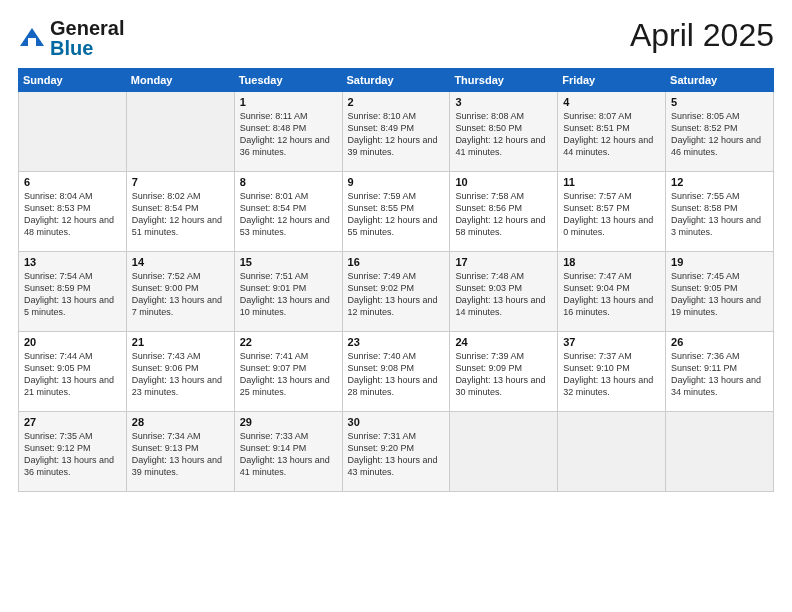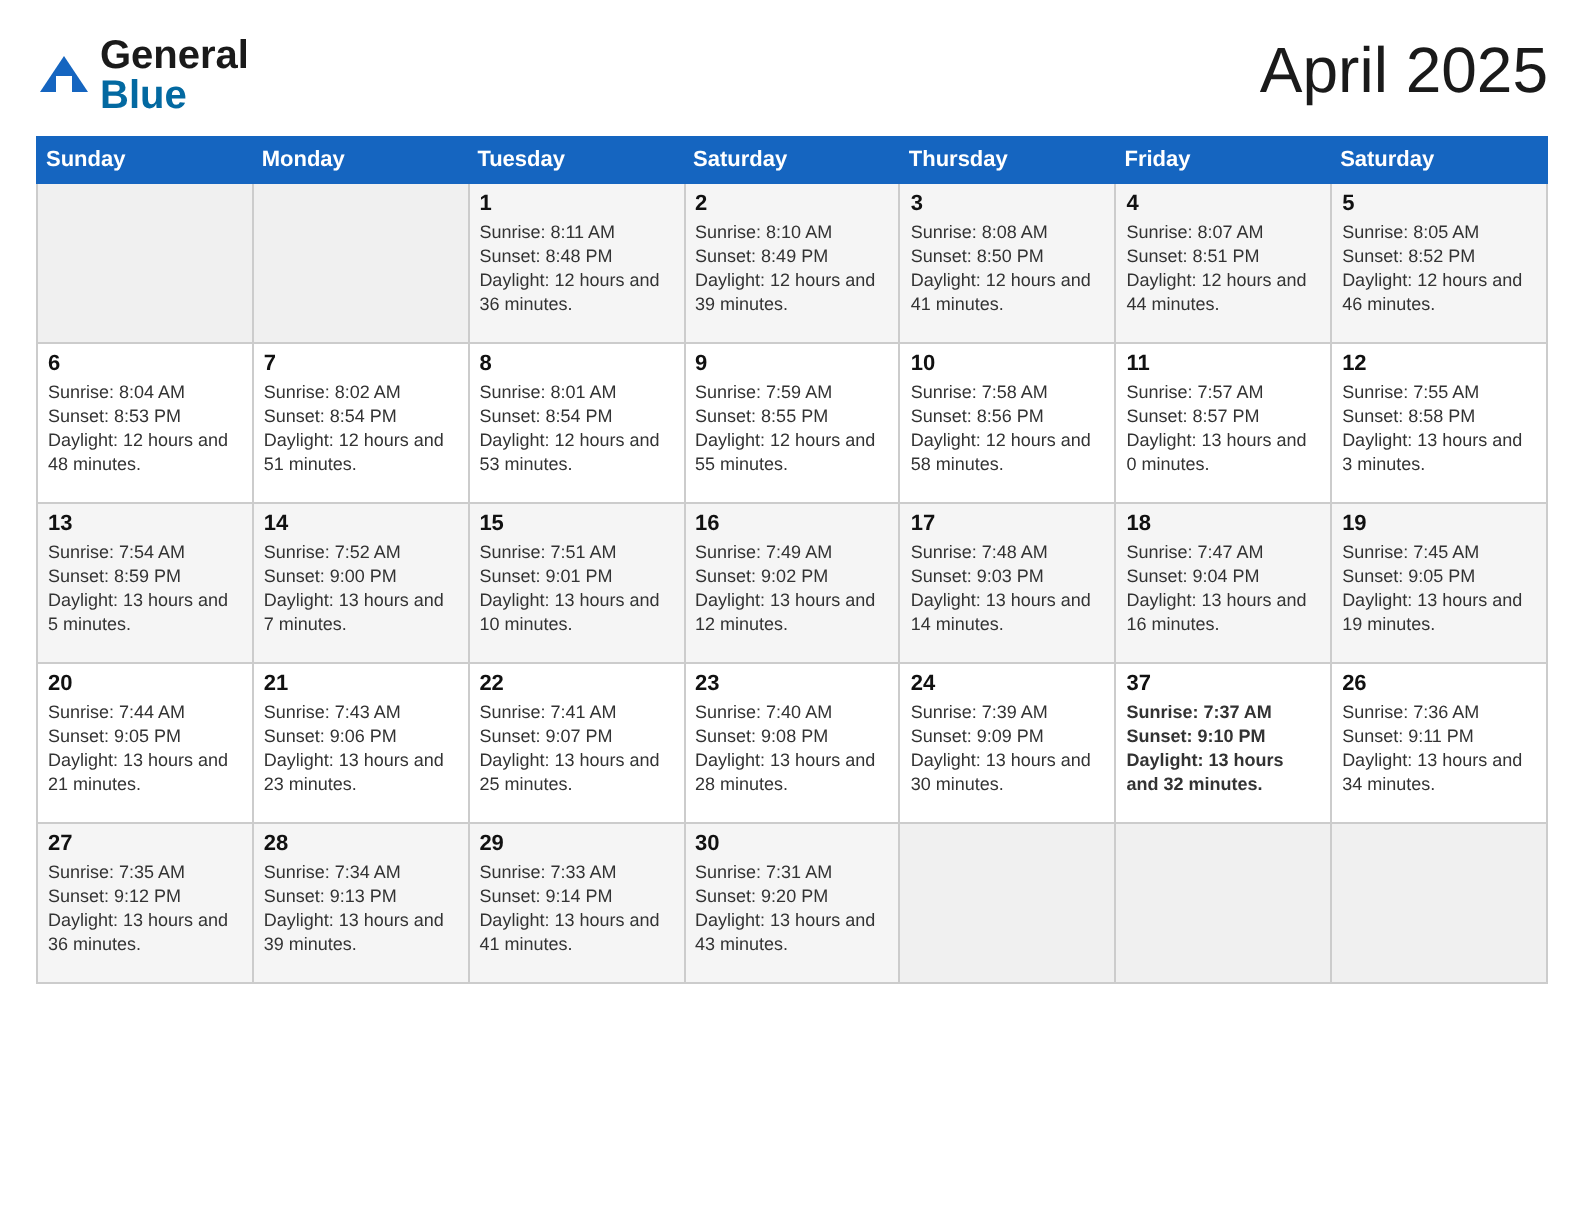--- a/index.html
+++ b/index.html
@@ -285,21 +285,21 @@
 Daylight: 13 hours and 28 minutes.</div>
           </td>
           <td>
             <span class="day-num">24</span>
             <div class="day-info" style="white-space: pre-line;">Sunrise: 7:39 AM
 Sunset: 9:09 PM
 Daylight: 13 hours and 30 minutes.</div>
           </td>
           <td>
             <span class="day-num">37</span>
-            <div class="day-info" style="white-space: pre-line; font-weight: bold;">Sunrise: 7:37 AM
+            <div class="day-info" style="white-space: pre-line;">Sunrise: 7:37 AM
 Sunset: 9:10 PM
 Daylight: 13 hours and 32 minutes.</div>
           </td>
           <td>
             <span class="day-num">26</span>
             <div class="day-info" style="white-space: pre-line;">Sunrise: 7:36 AM
 Sunset: 9:11 PM
 Daylight: 13 hours and 34 minutes.</div>
           </td>
         </tr>

